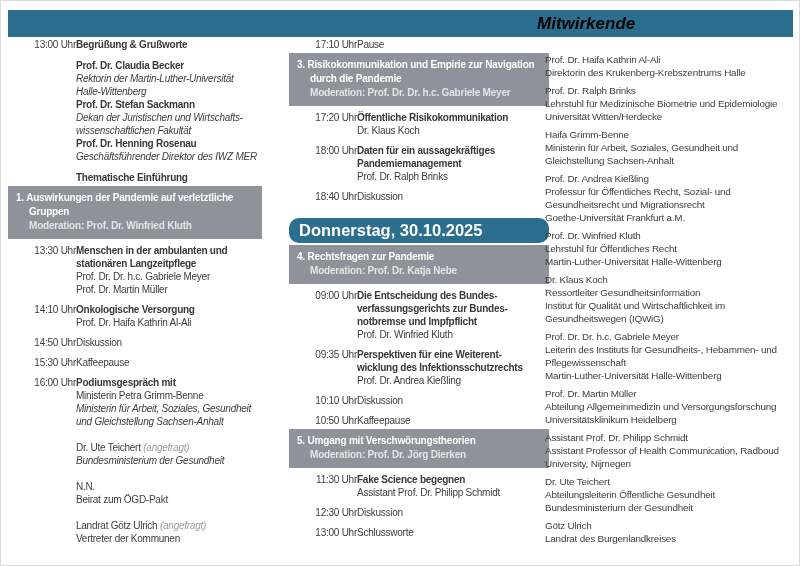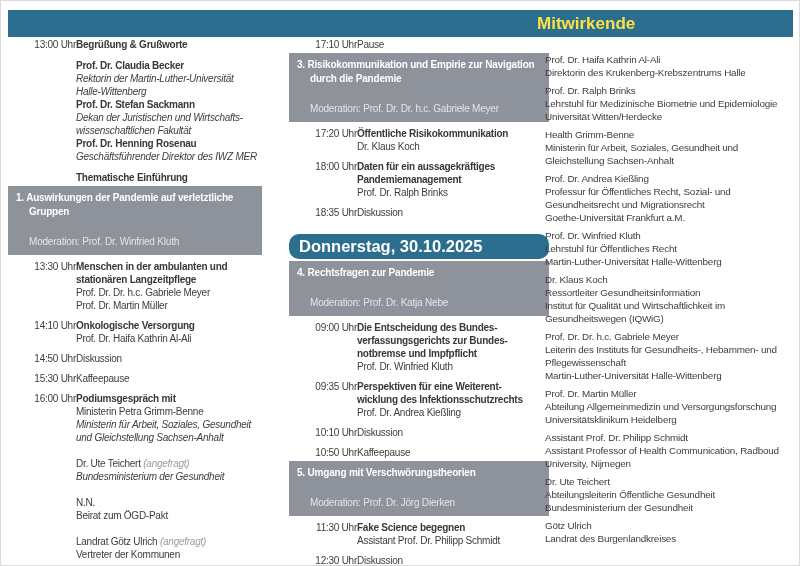--- a/index.html
+++ b/index.html
@@ -15,21 +15,21 @@
     font-family:"Liberation Sans", sans-serif;color:var(--text);
     overflow:hidden;
   }
   .page-frame{position:absolute;inset:0;border:1px solid #d9dadb;pointer-events:none;}
   
   .top-band{
     position:absolute;left:8px;top:10px;width:785px;height:27px;
     background:var(--teal);
   }
   .band-left{position:absolute;left:14px;top:4px;font-size:17px;font-weight:700;color:#fff;margin-top:40px;}
-  .band-right{position:absolute;left:529px;top:4px;font-size:17px;font-weight:700;color:#fde047;}
+  .band-right{position:absolute;left:529px;top:4px;font-size:17px;font-weight:700;color:#000000;font-style:italic;}
 
   .col{position:absolute;top:38px;display:flex;flex-direction:column;}
   #col-left{left:8px;width:254px;}
   #col-mid{left:289px;width:260px;}
   #col-right{left:545px;top:53px;width:252px;}
 
   
   .row{display:flex;margin-bottom:7px;font-size:10px;letter-spacing:-0.25px;line-height:13px;}
   .row.gap{margin-top:1px;}
   .time{flex:0 0 64px;padding-left:4px;text-align:right;}
@@ -41,21 +41,21 @@
   .muted{color:var(--muted);font-style:italic;}
 
   
   .section{
     background:var(--gray);color:#fff;font-weight:700;
     font-size:10px;letter-spacing:-0.2px;line-height:14px;
     padding:5px 8px 6px 8px;margin:-5px 0 5px 0;
   }
   .section .tl{white-space:nowrap;}
   .section .tl.cont{padding-left:13px;}
-  .section .mod{font-weight:400;color:var(--mod);padding-left:13px;white-space:nowrap;margin-top:16px;}
+  .section .mod{font-weight:700;color:var(--mod);padding-left:13px;white-space:nowrap;}
 
   
   .day-band{
     background:var(--teal);color:#fff;font-weight:700;
     font-size:16.5px;line-height:19px;padding:3px 0 3px 10px;
     margin:8px 0 7px 0;white-space:nowrap;border-radius:10px;
   }
 
   
   .entry{font-size:9.9px;letter-spacing:-0.2px;line-height:13px;margin-bottom:5px;}
@@ -167,21 +167,21 @@
     </div>
     <div class="row">
       <div class="time">18:00 Uhr</div>
       <div class="content">
         <div class="line bold"><span>Daten für ein aussagekräftiges</span></div>
         <div class="line bold"><span>Pandemiemanagement</span></div>
         <div class="line"><span>Prof. Dr. Ralph Brinks</span></div>
       </div>
     </div>
     <div class="row">
-      <div class="time">18:35 Uhr</div>
+      <div class="time">18:40 Uhr</div>
       <div class="content">
         <div class="line"><span>Diskussion</span></div>
       </div>
     </div>
     <div class="day-band"><span>Donnerstag, 30.10.2025</span></div>
     <div class="section">
       <div class="tl">4. Rechtsfragen zur Pandemie</div>
       <div class="mod">Moderation: Prof. Dr. Katja Nebe</div>
     </div>
     <div class="row">
@@ -241,21 +241,21 @@
     <div class="entry">
       <div class="c-name">Prof. Dr. Haifa Kathrin Al-Ali</div>
       <div class="c-line">Direktorin des Krukenberg-Krebszentrums Halle</div>
     </div>
     <div class="entry">
       <div class="c-name">Prof. Dr. Ralph Brinks</div>
       <div class="c-line">Lehrstuhl für Medizinische Biometrie und Epidemiologie</div>
       <div class="c-line">Universität Witten/Herdecke</div>
     </div>
     <div class="entry">
-      <div class="c-name">Health Grimm-Benne</div>
+      <div class="c-name">Haifa Grimm-Benne</div>
       <div class="c-line">Ministerin für Arbeit, Soziales, Gesundheit und</div>
       <div class="c-line">Gleichstellung Sachsen-Anhalt</div>
     </div>
     <div class="entry">
       <div class="c-name">Prof. Dr. Andrea Kießling</div>
       <div class="c-line">Professur für Öffentliches Recht, Sozial- und</div>
       <div class="c-line">Gesundheitsrecht und Migrationsrecht</div>
       <div class="c-line">Goethe-Universität Frankfurt a.M.</div>
     </div>
     <div class="entry">

